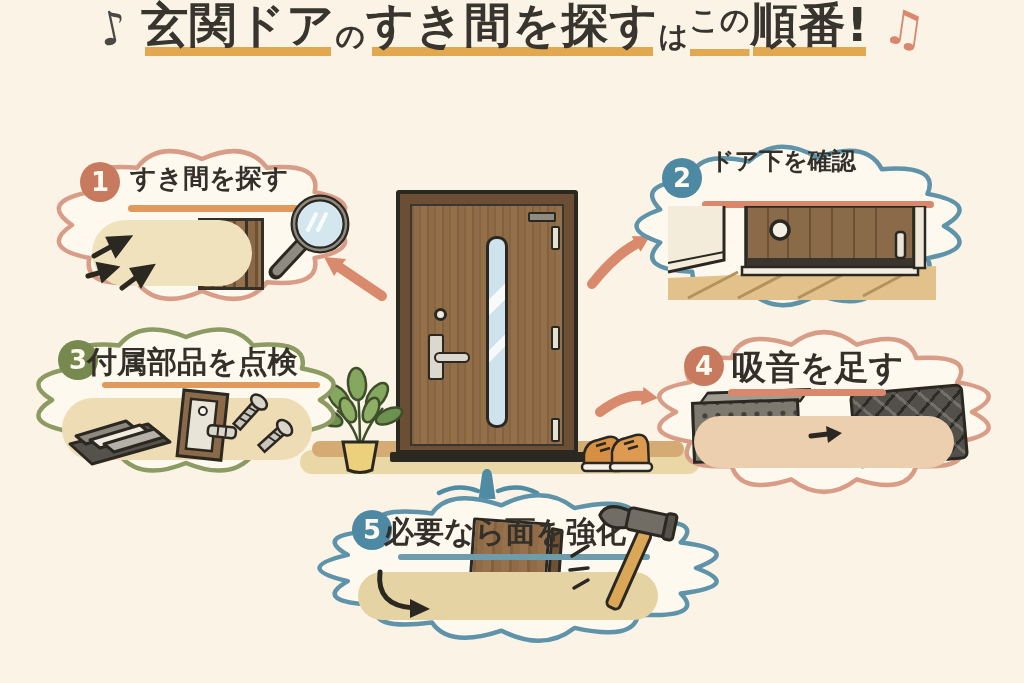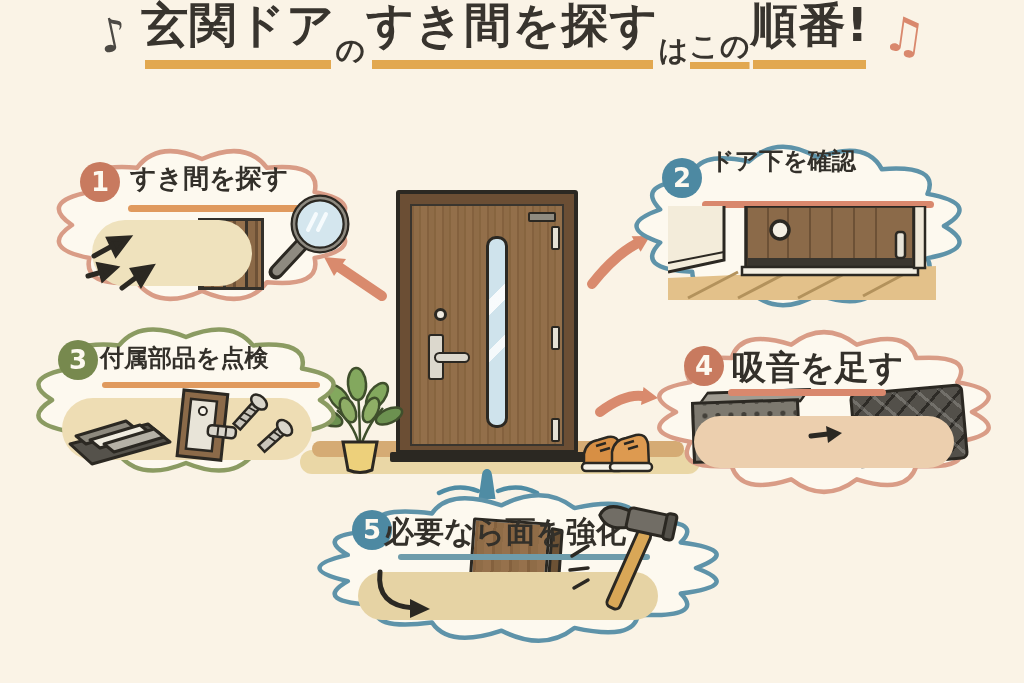--- a/index.html
+++ b/index.html
@@ -18,23 +18,23 @@
   .note { font-weight:700; }
   .note-l { font-size:46px; transform:rotate(-12deg); }
   .note-r { font-size:48px; transform:rotate(8deg); }
   .title-text { display:flex; align-items:flex-end; font-weight:700; letter-spacing:1px; }
   .seg { line-height:1.05; white-space:nowrap; }
   .seg.large { font-size:47px; }
   .seg.small { font-size:29px; padding-bottom:4px; }
   .seg.u {
     background-image:linear-gradient(var(--u,#e2a850),var(--u,#e2a850));
     background-repeat:no-repeat; background-position:50% 100%; background-size:96% 9px;
-    padding-bottom:20px;
-  }
-  .seg.small.u { background-size:96% 7px; padding-bottom:8px; }
+    padding-bottom:6px;
+  }
+  .seg.small.u { background-size:96% 7px; padding-bottom:20px; }
   
   .bubble { position:absolute; z-index:3; }
   .cloud { position:absolute; left:0; top:0; overflow:visible; }
   .cloud path { fill:#fdf9ef; stroke:var(--accent,#caa); stroke-width:4.5; stroke-linejoin:round; }
   .num {
     position:absolute; width:40px; height:40px; border-radius:50%;
     color:#fdf9ef; font-size:26px; font-weight:700;
     display:flex; align-items:center; justify-content:center; z-index:4;
   }
   .step-label { position:absolute; font-weight:700; color:#33302a; z-index:4; white-space:nowrap; }
@@ -224,21 +224,21 @@
     <rect x="228" y="26" width="9" height="26" rx="3" fill="#e8e4d8" stroke="#2b2822" stroke-width="2.5"></rect>
     <rect x="246" y="0" width="11" height="62" fill="#efe8d8" stroke="#2b2822" stroke-width="2.5"></rect>
   </svg>
 </div>
 
 <div class="bubble" style="left: 36px; top: 324px; width: 300px; height: 152px; --accent: #8b9b62;">
   <svg class="cloud" width="300" height="152" viewBox="0 0 300 152">
       <path d="M284.0,76.0 Q318.3,97.8 266.0,107.5 Q273.2,135.7 217.0,130.6 Q195.1,157.5 150.0,139.0 Q104.9,157.5 83.0,130.6 Q26.8,135.7 34.0,107.5 Q-18.3,97.8 16.0,76.0 Q-18.3,54.2 34.0,44.5 Q26.8,16.3 83.0,21.4 Q104.9,-5.5 150.0,13.0 Q195.1,-5.5 217.0,21.4 Q273.2,16.3 266.0,44.5 Q318.3,54.2 284.0,76.0 Z"></path>
     </svg>
   <div class="num" style="left: 22px; top: 16px; background-color: rgb(119, 137, 78);">3</div>
-  <div class="step-label" style="left:64px;top:18px;font-size:24px">付属部品を点検</div>
+  <div class="step-label" style="left:51px;top:18px;font-size:30px">付属部品を点検</div>
   <div class="ubar" style="left: 66px; top: 58px; width: 218px; height: 6px; background-color: rgb(224, 154, 94);"></div>
   <div class="blob" style="left:26px;top:74px;width:250px;height:62px;background:#eeddb4"></div>
   <svg class="illus" style="left:26px;top:62px" width="252" height="84" viewBox="0 0 252 84">
     <g stroke="#2b2822" stroke-width="3" stroke-linejoin="round">
       <polygon points="8,58 86,38 108,56 30,78" fill="#55524b"></polygon>
       <polygon points="14,50 64,35 74,43 24,58" fill="#8d897e"></polygon>
       <polygon points="28,54 78,39 88,47 38,62" fill="#f0ece0"></polygon>
       <polygon points="42,58 92,43 102,51 52,66" fill="#b5b1a6"></polygon>
     </g>
     <g transform="translate(122,4) rotate(6)" stroke="#2b2822" stroke-width="3">

